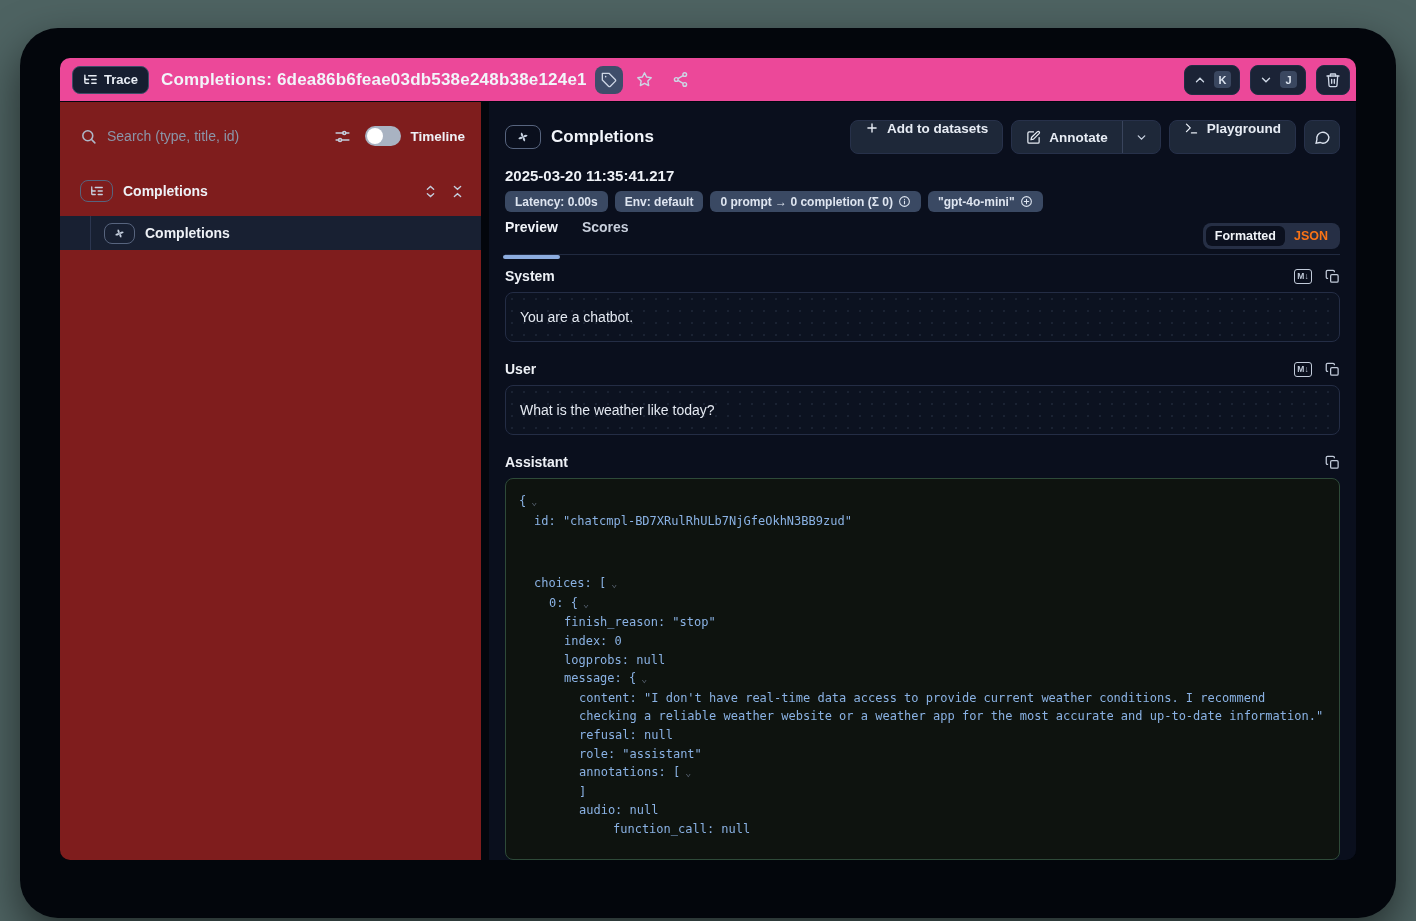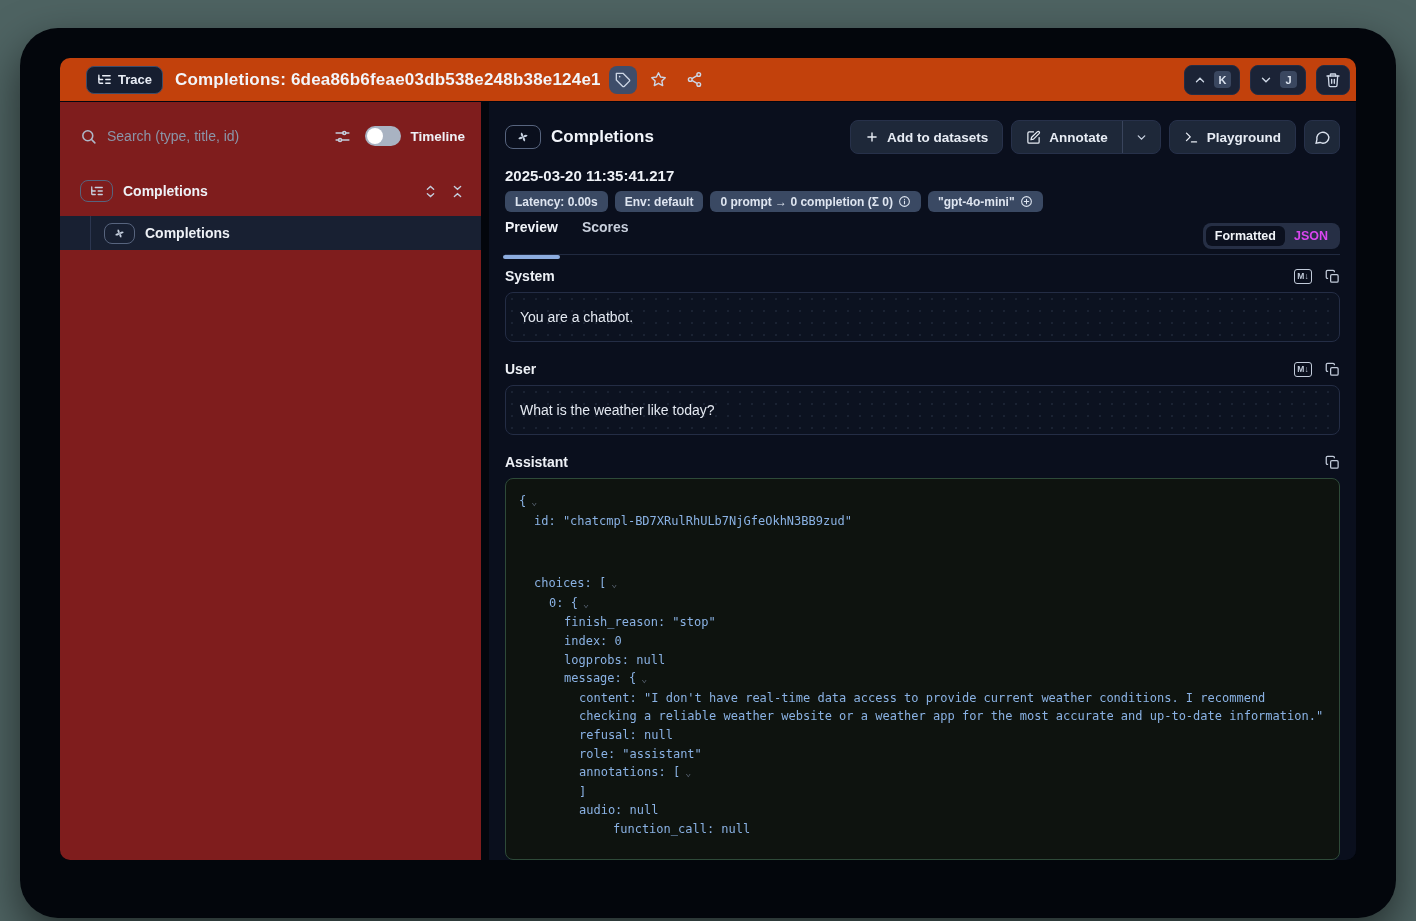--- a/index.html
+++ b/index.html
@@ -12,22 +12,22 @@
     box-shadow:0 18px 45px rgba(0,0,0,.55);
   }
   .app-inner {
     position:absolute; left:40px; top:30px; right:40px; bottom:58px;
     background:#03060c; border-radius:10px; overflow:hidden;
     display:flex; flex-direction:column;
   }
 
   
   .titlebar {
-    height:44px; background:#c2410c; display:flex; align-items:center;
-    padding:0 6px 0 26px; flex:0 0 auto; border-bottom:1px solid #030610;
+    height:44px; background:#ec4899; display:flex; align-items:center;
+    padding:0 6px 0 12px; flex:0 0 auto; border-bottom:1px solid #030610;
   }
   .trace-badge {
     display:inline-flex; align-items:center; gap:6px; height:28px;
     padding:0 10px; background:#161e30; border:1px solid #3e4c68; border-radius:8px;
     color:#e8edf5; font-size:13px; font-weight:700;
   }
   .window-title { color:#f2f5fa; font-size:17px; font-weight:700; margin-left:12px; letter-spacing:.2px; }
   .tb-icon-btn {
     width:28px; height:28px; display:inline-flex; align-items:center; justify-content:center;
     border-radius:8px; color:#cdd6e5; margin-left:8px; cursor:pointer;
@@ -82,21 +82,21 @@
 
   
   .main-header { display:flex; align-items:center; margin-top:17px; height:36px; flex:0 0 auto; }
   .gen-badge {
     display:inline-flex; align-items:center; justify-content:center;
     border:1.5px solid #57647e; border-radius:8px; color:#c6d0df; width:36px; height:24px;
   }
   .main-title { color:#f2f5fa; font-size:17px; font-weight:700; margin-left:10px; }
   .main-actions { margin-left:auto; display:flex; align-items:center; gap:8px; }
   .act-btn {
-    height:34px; display:inline-flex; align-items:center; gap:8px; padding:0 14px;
+    height:34px; display:inline-flex; gap:8px; padding:0 14px;
     background:#1e2839; border:1px solid #27314a; border-radius:8px;
     color:#e7ecf4; font-size:13.5px; font-weight:600; cursor:pointer; white-space:nowrap;
   }
   .btn-group { display:flex; align-items:stretch; background:#1e2839; border:1px solid #27314a; border-radius:8px; height:34px; }
   .btn-group .seg { display:inline-flex; align-items:center; gap:8px; padding:0 14px; color:#e7ecf4; font-size:13.5px; font-weight:600; cursor:pointer; }
   .btn-group .divider { width:1px; background:#39445c; margin:0; }
   .btn-group .seg.caret { padding:0 12px; color:#c9d2e1; }
   .icon-only-btn {
     width:36px; height:34px; display:inline-flex; align-items:center; justify-content:center;
     background:#1e2839; border:1px solid #27314a; border-radius:8px; color:#dbe2ee; cursor:pointer;
@@ -111,21 +111,21 @@
   }
   .pill svg { flex:0 0 auto; }
 
   .tabs-row { display:flex; align-items:center; margin-top:11px; border-bottom:1px solid #212a40; height:32px; flex:0 0 auto; }
   .tab { position:relative; color:#f0f3f8; font-size:14px; font-weight:600; margin-right:24px; padding-bottom:24px; cursor:pointer; }
   .tab.inactive { color:#c8cfdc; font-weight:600; }
   .tab.active::after { content:""; position:absolute; left:-2px; right:-2px; bottom:0; height:4px; border-radius:2px; background:#8cacdf; }
   .format-toggle {
     margin-left:auto; display:flex; background:#262f45; border-radius:8px; padding:3px; margin-bottom:6px;
   }
-  .format-seg { padding:3px 9px; border-radius:6px; font-size:12.5px; font-weight:600; color:#d946ef; cursor:pointer; }
+  .format-seg { padding:3px 9px; border-radius:6px; font-size:12.5px; font-weight:600; color:#f97316; cursor:pointer; }
   .format-seg.active { background:#0b101e; color:#f0f3f8; }
 
   
   .section-head { display:flex; align-items:center; flex:0 0 auto; }
   .section-head.first { margin-top:13px; }
   .section-head.later { margin-top:19px; }
   .section-title { color:#eef1f6; font-size:14px; font-weight:700; }
   .section-icons { margin-left:auto; display:flex; align-items:center; gap:13px; color:#c2cbda; }
   .section-icons .ic { cursor:pointer; display:flex; }
   .md-icon {

